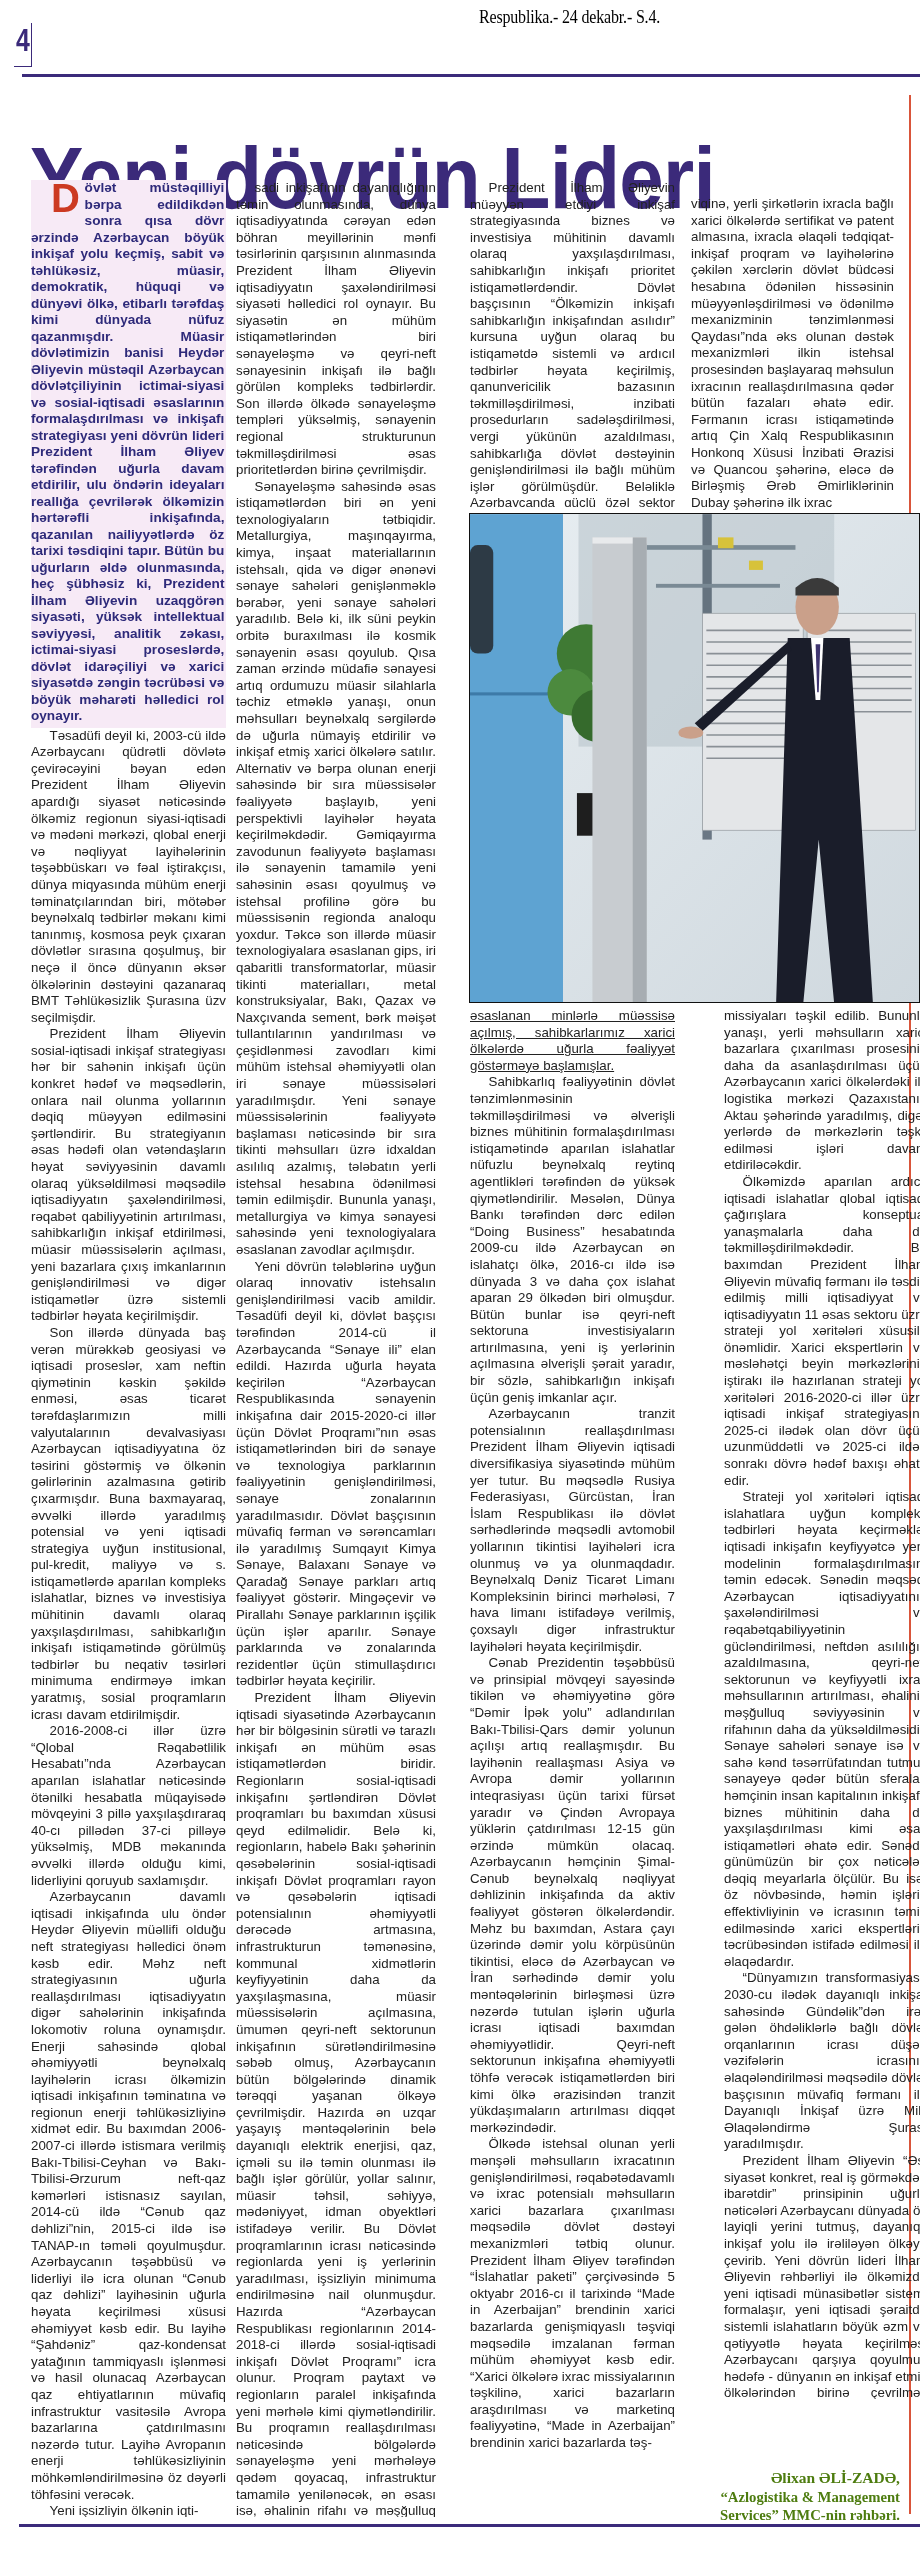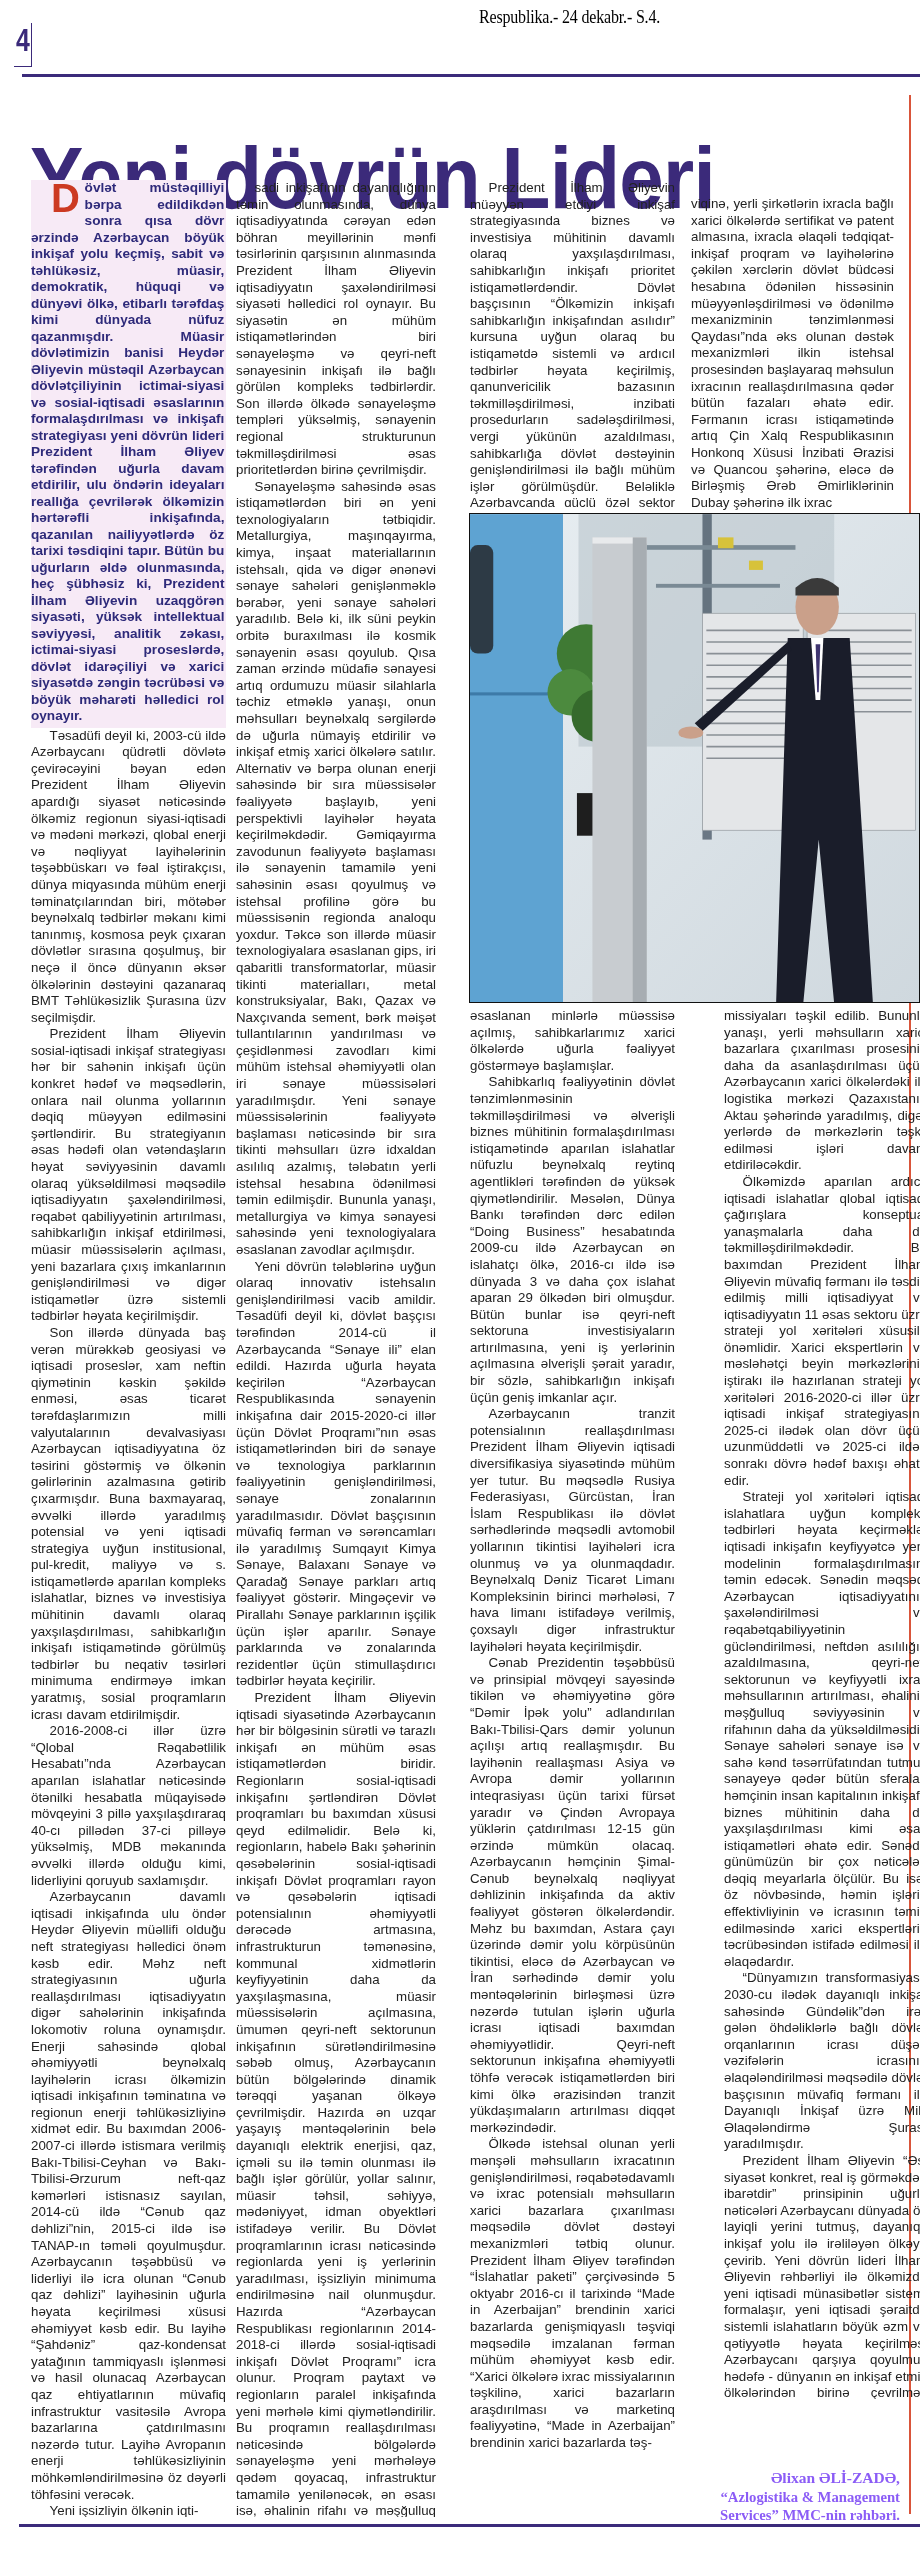--- a/index.html
+++ b/index.html
@@ -16,21 +16,21 @@
   .c1 { left: 31px; top: 180px; width: 195px; height: 2337px; overflow: hidden; }
   .c2 { left: 236px; top: 180px; width: 200px; height: 2337px; overflow: hidden; }
   .c3 { left: 470px; top: 180px; width: 205px; height: 327px; overflow: hidden; }
   .c4 { left: 691px; top: 196px; width: 203px; height: 327px; overflow: hidden; }
   .c3b { left: 470px; top: 1008px; width: 205px; height: 1512px; overflow: hidden; }
   .c4b { left: 724px; top: 1008px; width: 203px; height: 1391px; overflow: hidden; }
   .lead { background: #f7eaf6; font-weight: bold; color: #2e2a7a; font-size: 13.6px; line-height: 16.5px; padding: 0 1.6px 3.1px 0; }
   .lead p { text-indent: 0; }
   .dropcap { float: left; font-family: "Liberation Sans", sans-serif; font-weight: bold; font-size: 40px; line-height: 33px; color: #cc3a22; margin: 1.6px 4.7px 0 20px; }
   .photo { position: absolute; left: 469px; top: 513px; width: 451px; height: 490px; border: 1.6px solid #111; box-sizing: border-box; overflow: hidden; background: #dfe6ea; }
-  .signature { position: absolute; left: 698px; top: 2469px; width: 202px; text-align: right; font-family: "Liberation Serif", serif; font-weight: bold; font-size: 14.7px; line-height: 18.6px; color: #8b5cf6; }
+  .signature { position: absolute; left: 698px; top: 2469px; width: 202px; text-align: right; font-family: "Liberation Serif", serif; font-weight: bold; font-size: 14.7px; line-height: 18.6px; color: #4d7c0f; }
   .signature .name { font-size: 15.5px; }
 </style>
 </head>
 <body>
 
 <div class="topline">Respublika.- 24 dekabr.- S.4.</div>
 <div class="pagenum">
   <span>4</span>
 </div>
 <div class="rule-top"></div>
@@ -134,21 +134,21 @@
     <path d="M410 160 L490 160 L520 632 L470 632 L450 420 L430 632 L395 632 Z" fill="#1a1d2a"></path>
     <path d="M440 160 L456 160 L452 240 L446 240 Z" fill="#ffffff"></path>
     <path d="M446 168 L452 168 L450 230 L448 230 Z" fill="#3f3570"></path>
     <path d="M415 175 L300 280 L290 270 L410 165 Z" fill="#1a1d2a"></path>
     <ellipse cx="285" cy="282" rx="16" ry="8" fill="#caa08a"></ellipse>
   </svg>
 </div>
 
 <div class="col c3b">
   <div>
-      <p style="text-indent: 0px;">əsaslanan minlərlə müəssisə açılmış, sahibkarlarımız xarici ölkələrdə uğurla fəaliyyət göstərməyə başlamışlar.</p>
+      <p style="text-indent: 0px; text-decoration: underline;">əsaslanan minlərlə müəssisə açılmış, sahibkarlarımız xarici ölkələrdə uğurla fəaliyyət göstərməyə başlamışlar.</p>
       <p>Sahibkarlıq fəaliyyətinin dövlət tənzimlənməsinin təkmilləşdirilməsi və əlverişli biznes mühitinin formalaşdırılması istiqamətində aparılan islahatlar nüfuzlu beynəlxalq reytinq agentlikləri tərəfindən də yüksək qiymətləndirilir. Məsələn, Dünya Bankı tərəfindən dərc edilən “Doing Business” hesabatında 2009-cu ildə Azərbaycan ən islahatçı ölkə, 2016-cı ildə isə dünyada 3 və daha çox islahat aparan 29 ölkədən biri olmuşdur. Bütün bunlar isə qeyri-neft sektoruna investisiyaların artırılmasına, yeni iş yerlərinin açılmasına əlverişli şərait yaradır, bir sözlə, sahibkarlığın inkişafı üçün geniş imkanlar açır.</p>
       <p>Azərbaycanın tranzit potensialının reallaşdırılması Prezident İlham Əliyevin iqtisadi diversifikasiya siyasətində mühüm yer tutur. Bu məqsədlə Rusiya Federasiyası, Gürcüstan, İran İslam Respublikası ilə dövlət sərhədlərində məqsədli avtomobil yollarının tikintisi layihələri icra olunmuş və ya olunmaqdadır. Beynəlxalq Dəniz Ticarət Limanı Kompleksinin birinci mərhələsi, 7 hava limanı istifadəyə verilmiş, çoxsaylı digər infrastruktur layihələri həyata keçirilmişdir.</p>
       <p>Cənab Prezidentin təşəbbüsü və prinsipial mövqeyi sayəsində tikilən və əhəmiyyətinə görə “Dəmir İpək yolu” adlandırılan Bakı-Tbilisi-Qars dəmir yolunun açılışı artıq reallaşmışdır. Bu layihənin reallaşması Asiya və Avropa dəmir yollarının inteqrasiyası üçün tarixi fürsət yaradır və Çindən Avropaya yüklərin çatdırılması 12-15 gün ərzində mümkün olacaq. Azərbaycanın həmçinin Şimal-Cənub beynəlxalq nəqliyyat dəhlizinin inkişafında da aktiv fəaliyyət göstərən ölkələrdəndir. Məhz bu baxımdan, Astara çayı üzərində dəmir yolu körpüsünün tikintisi, eləcə də Azərbaycan və İran sərhədində dəmir yolu məntəqələrinin birləşməsi üzrə nəzərdə tutulan işlərin uğurla icrası iqtisadi baxımdan əhəmiyyətlidir. Qeyri-neft sektorunun inkişafına əhəmiyyətli töhfə verəcək istiqamətlərdən biri kimi ölkə ərazisindən tranzit yükdaşımaların artırılması diqqət mərkəzindədir.</p>
       <p>Ölkədə istehsal olunan yerli mənşəli məhsulların ixracatının genişləndirilməsi, rəqabətədavamlı və ixrac potensialı məhsulların xarici bazarlara çıxarılması məqsədilə dövlət dəstəyi mexanizmləri tətbiq olunur. Prezident İlham Əliyev tərəfindən “İslahatlar paketi” çərçivəsində 5 oktyabr 2016-cı il tarixində “Made in Azerbaijan” brendinin xarici bazarlarda genişmiqyaslı təşviqi məqsədilə imzalanan fərman mühüm əhəmiyyət kəsb edir. “Xarici ölkələrə ixrac missiyalarının təşkilinə, xarici bazarların araşdırılması və marketinq fəaliyyətinə, “Made in Azerbaijan” brendinin xarici bazarlarda təş-</p>
     </div>
 </div>
 
 <div class="col c4b">
   <div>
       <p style="text-indent: 0px;">missiyaları təşkil edilib. Bununla yanaşı, yerli məhsulların xarici bazarlara çıxarılması prosesinin daha da asanlaşdırılması üçün Azərbaycanın xarici ölkələrdəki ilk logistika mərkəzi Qazaxıstanın Aktau şəhərində yaradılmış, digər yerlərdə də mərkəzlərin təşkil edilməsi işləri davam etdiriləcəkdir.</p>

